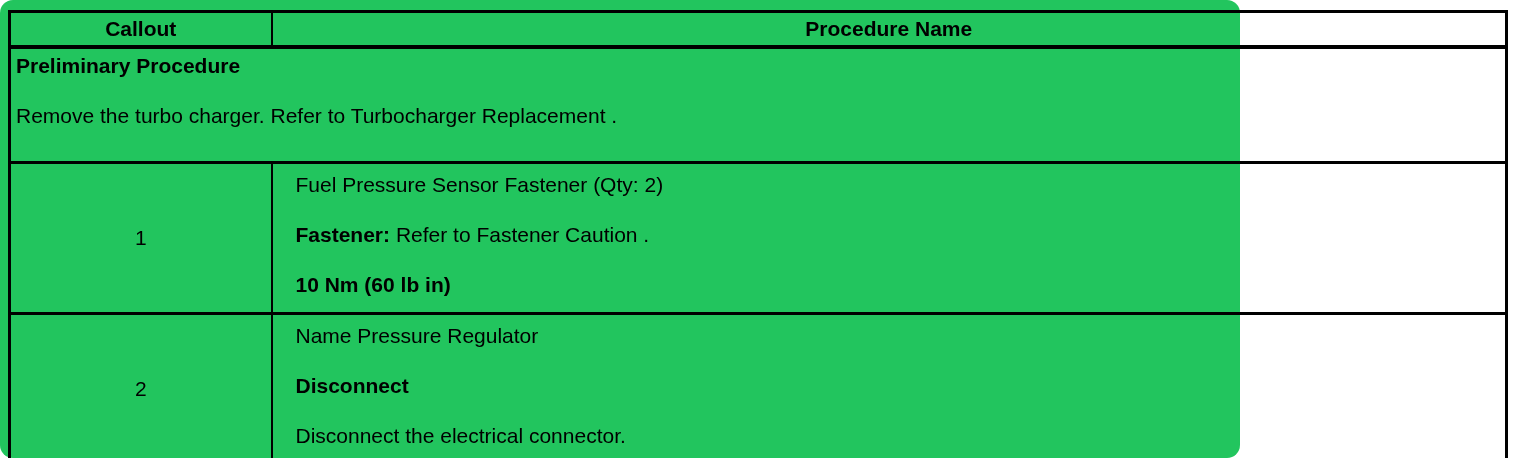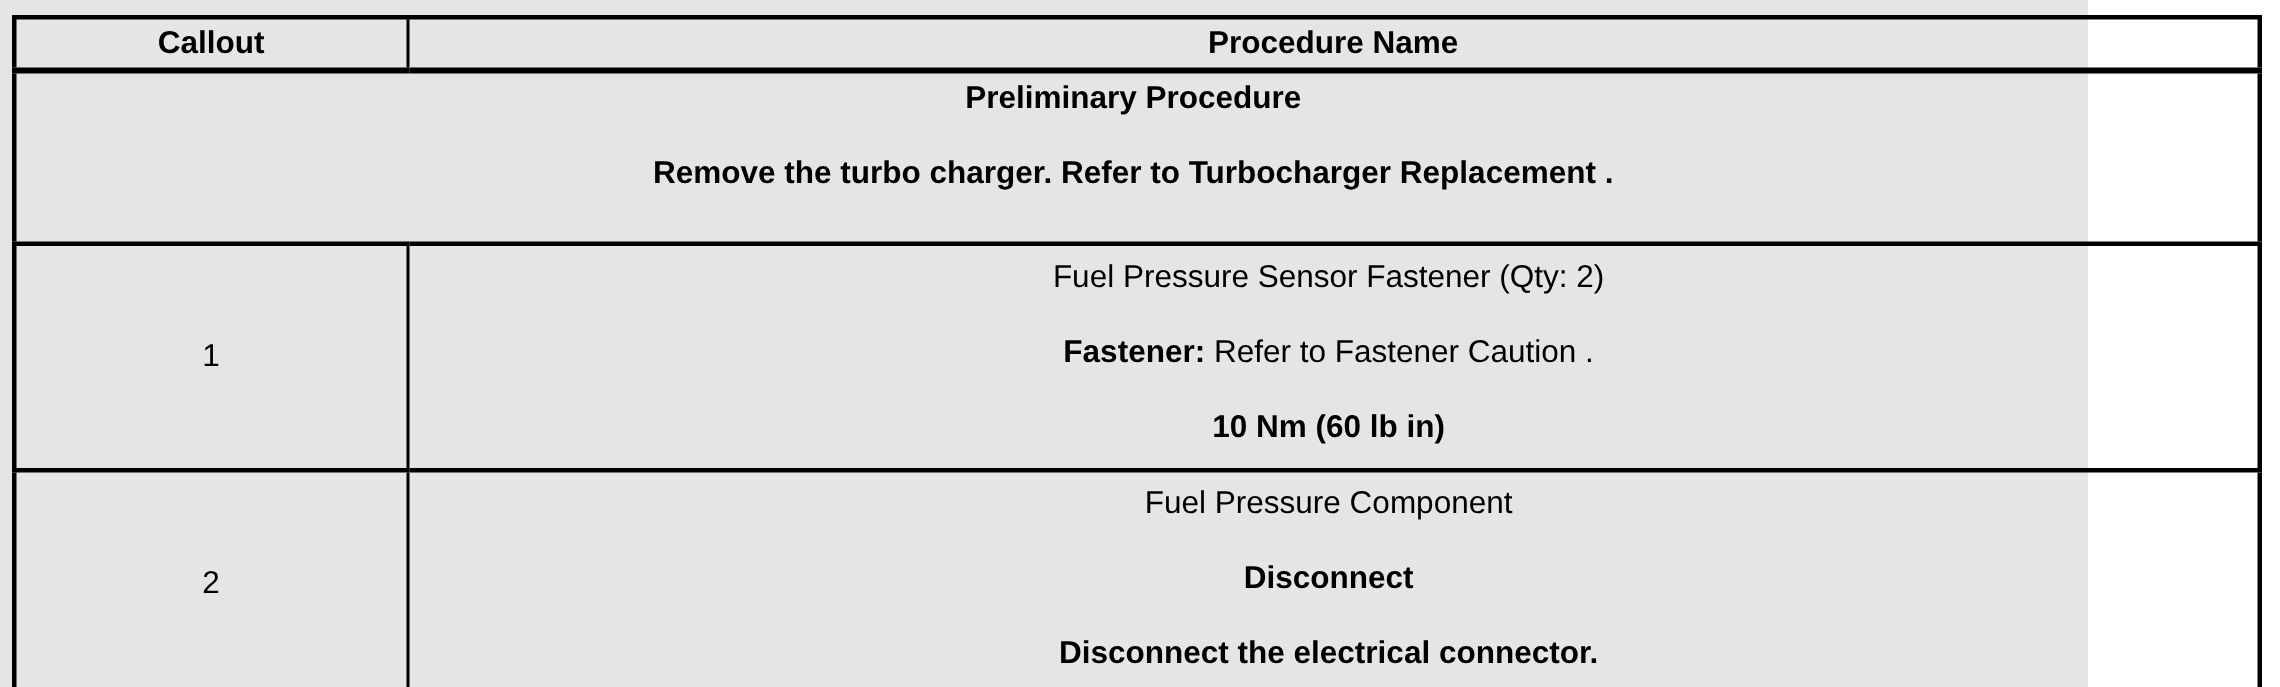--- a/index.html
+++ b/index.html
@@ -9,23 +9,24 @@
   body {
     width: 1520px;
     height: 458px;
     background: #ffffff;
     font-family: "Liberation Sans", sans-serif;
     color: #000000;
     overflow: hidden;
   }
   .page {
     position: relative;
-    width: 1392px;
+    width: 1240px;
     height: 458px;
-    background: #e5e5e5;
+    background: #22c55e;
+    border-radius: 13px;
   }
   table.component-table {
     position: absolute;
     left: 8px;
     top: 10px;
     width: 1500px;
     border-collapse: collapse;
     table-layout: fixed;
     border: 3px solid #000000;
     border-bottom-width: 5px;
@@ -40,45 +41,44 @@
     height: 32px;
     font-weight: bold;
     text-align: center;
     vertical-align: middle;
     padding: 0;
   }
   td {
     border-left: 2px solid #000000;
     border-right: 2px solid #000000;
     vertical-align: top;
-    text-align: center;
   }
   tr.item-row > td {
     border-top: 3px solid #000000;
   }
   td.prelim-cell {
     height: 93px;
     padding: 5px 10px 14px 5px;
   }
   td.callout-cell {
     text-align: center;
     vertical-align: middle;
     font-weight: normal;
   }
   td.component-cell {
-    padding: 9px 12px 14px 6px;
+    padding: 9px 12px 14px 23px;
   }
   tr.item-row {
     height: 151px;
   }
   p {
     margin: 0 0 26px 0;
     line-height: 24px;
   }
-  p:last-child { margin-bottom: 0; font-weight: bold; }
+  p:last-child { margin-bottom: 0; }
   .bold { font-weight: bold; }
 </style>
 </head>
 <body>
 
 <div class="page">
   <table class="component-table">
     <colgroup>
       <col class="callout-col">
       <col>
@@ -101,20 +101,20 @@
         <td class="component-cell">
           <p>Fuel Pressure Sensor Fastener (Qty: 2)</p>
           <p><strong>Fastener:</strong> <span>Refer to Fastener Caution .</span></p>
           <p class="bold">10 Nm (60 lb in)</p>
         </td>
       </tr>
 
       <tr class="item-row">
         <td class="callout-cell">2</td>
         <td class="component-cell">
-          <p>Fuel Pressure Component</p>
+          <p>Name Pressure Regulator</p>
           <p class="bold">Disconnect</p>
           <p>Disconnect the electrical connector.</p>
         </td>
       </tr>
     </tbody>
   </table>
 </div>
 
 </body></html>

